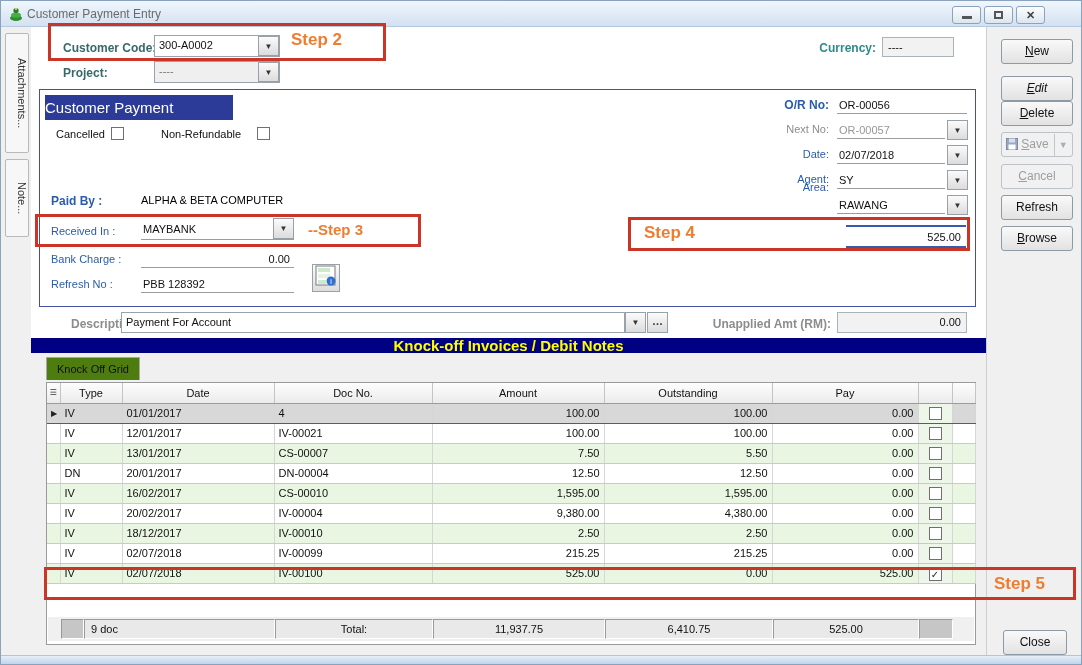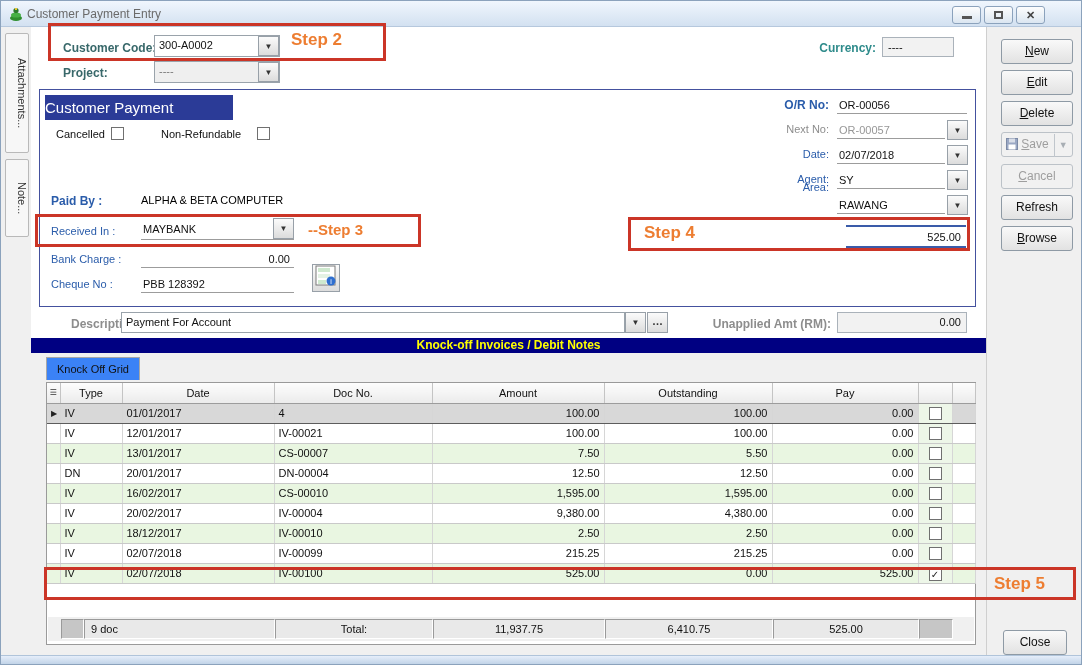--- a/index.html
+++ b/index.html
@@ -54,25 +54,25 @@
 
   .amount-field { position:absolute; left:845px; top:224px; width:120px; height:23px;
                   border-top:2px solid #3a5ba9; border-bottom:2px solid #3a5ba9; }
   .amount-field .tr { position:absolute; right:5px; top:4px; }
 
   .mini-btn { position:absolute; background:linear-gradient(#fbfbfb,#dcdcdc); border:1px solid #98a0a8;
               text-align:center; color:#333; }
 
   
   .navy-strip { position:absolute; left:30px; top:337px; width:955px; height:15px; background:#000082;
-                color:#ffff00; font-weight:bold; text-align:center; line-height:15px; font-size:12px; }
+                color:#ffff00; font-weight:bold; text-align:center; line-height:15px; font-size:15px; }
   .splitter-arrow { position:absolute; left:986px; top:338px; font-size:11px; font-weight:bold; color:#222; }
   .blue-scroll { position:absolute; left:985px; top:333px; width:8px; height:112px;
                  background:linear-gradient(90deg,#d3e6f8,#a9c9ea); border:1px solid #93b6d8; }
-  .grid-tab { position:absolute; left:45px; top:356px; width:94px; height:23px; background:#3b82f6;
+  .grid-tab { position:absolute; left:45px; top:356px; width:94px; height:23px; background:#4d7c0f;
               border:1px solid #a7a7a7; border-bottom:none; text-align:center; line-height:22px; }
 
   
   .grid-wrap { position:absolute; left:45px; top:381px; width:930px; height:263px;
                background:#fff; border:1px solid #9a9a9a; }
   table.grid { border-collapse:collapse; table-layout:fixed; width:928px; font-size:11px; }
   table.grid th { background:linear-gradient(#fdfdfd,#ebebeb); border-right:1px solid #c4c4c4;
                   border-bottom:1px solid #9c9c9c; height:20px; font-weight:normal; text-align:center; }
   table.grid td { border-right:1px solid #d6d6d6; border-bottom:1px solid #c9c9c9; height:20px;
                   padding:0 4px; white-space:nowrap; overflow:hidden; }
@@ -196,21 +196,21 @@
   <div class="uline" style="left:140px; top:217px; width:153px; height:22px;">
     <span class="t" style="bottom:4px;">MAYBANK</span>
     <span class="drop" style="right:0px; top:0px; height:21px; line-height:20px;"></span>
   </div>
 
   <span class="lbl blue" style="left:50px; top:252px;">Bank Charge :</span>
   <div class="uline" style="left:140px; top:248px; width:153px; height:19px;">
     <span class="tr">0.00</span>
   </div>
 
-  <span class="lbl blue" style="left:50px; top:277px;">Cheque No :</span>
+  <span class="lbl blue" style="left:50px; top:277px;">Refresh No :</span>
   <div class="uline" style="left:140px; top:273px; width:153px; height:19px;">
     <span class="t">PBB 128392</span>
   </div>
   <div class="mini-btn" style="left:311px; top:263px; width:28px; height:28px;">
     <svg width="22" height="22" viewBox="0 0 22 22">
       <rect x="1" y="1" width="19" height="19" fill="#ffffff" stroke="#7a7a7a"></rect>
       <rect x="3" y="3" width="12" height="4" fill="#cfe9cf"></rect>
       <rect x="3" y="9" width="12" height="4" fill="#e4f2e4"></rect>
       <rect x="3" y="15" width="8" height="4" fill="#cfe9cf"></rect>
       <circle cx="16" cy="16" r="4.5" fill="#2f6fd0"></circle>
@@ -367,21 +367,21 @@
       <div class="fcell right" style="left:227px; width:158px;">Total:</div>
       <div class="fcell num" style="left:385px; width:172px;">11,937.75</div>
       <div class="fcell num" style="left:557px; width:168px;">6,410.75</div>
       <div class="fcell num" style="left:725px; width:146px;">525.00</div>
       <div class="fcell dark" style="left:871px; width:34px;"></div>
     </div>
   </div>
 
   <div class="right-panel"></div>
   <div class="btn" style="top:38px;"><span><u>N</u>ew</span></div>
-  <div class="btn" style="top:69px;"><span><u>E</u>dit</span></div>
+  <div class="btn" style="top:75px;font-style:italic;"><span><u>E</u>dit</span></div>
   <div class="btn" style="top:100px;"><span><u>D</u>elete</span></div>
   <div class="btn disabled" style="top:131px;">
     <svg width="12" height="12" viewBox="0 0 12 12" style="vertical-align:-2px; margin-right:3px;">
       <rect x="0.5" y="0.5" width="11" height="11" fill="#9aa8c4" stroke="#7c8aa6"></rect>
       <rect x="3" y="0.5" width="6" height="4" fill="#d9dee8"></rect>
       <rect x="2.5" y="6.5" width="7" height="5" fill="#ffffff"></rect>
     </svg><span><u>S</u>ave</span><span class="save-split">▼</span>
   </div>
   <div class="btn disabled" style="top:163px;"><span><u>C</u>ancel</span></div>
   <div class="btn" style="top:194px;"><span>Refresh</span></div>

